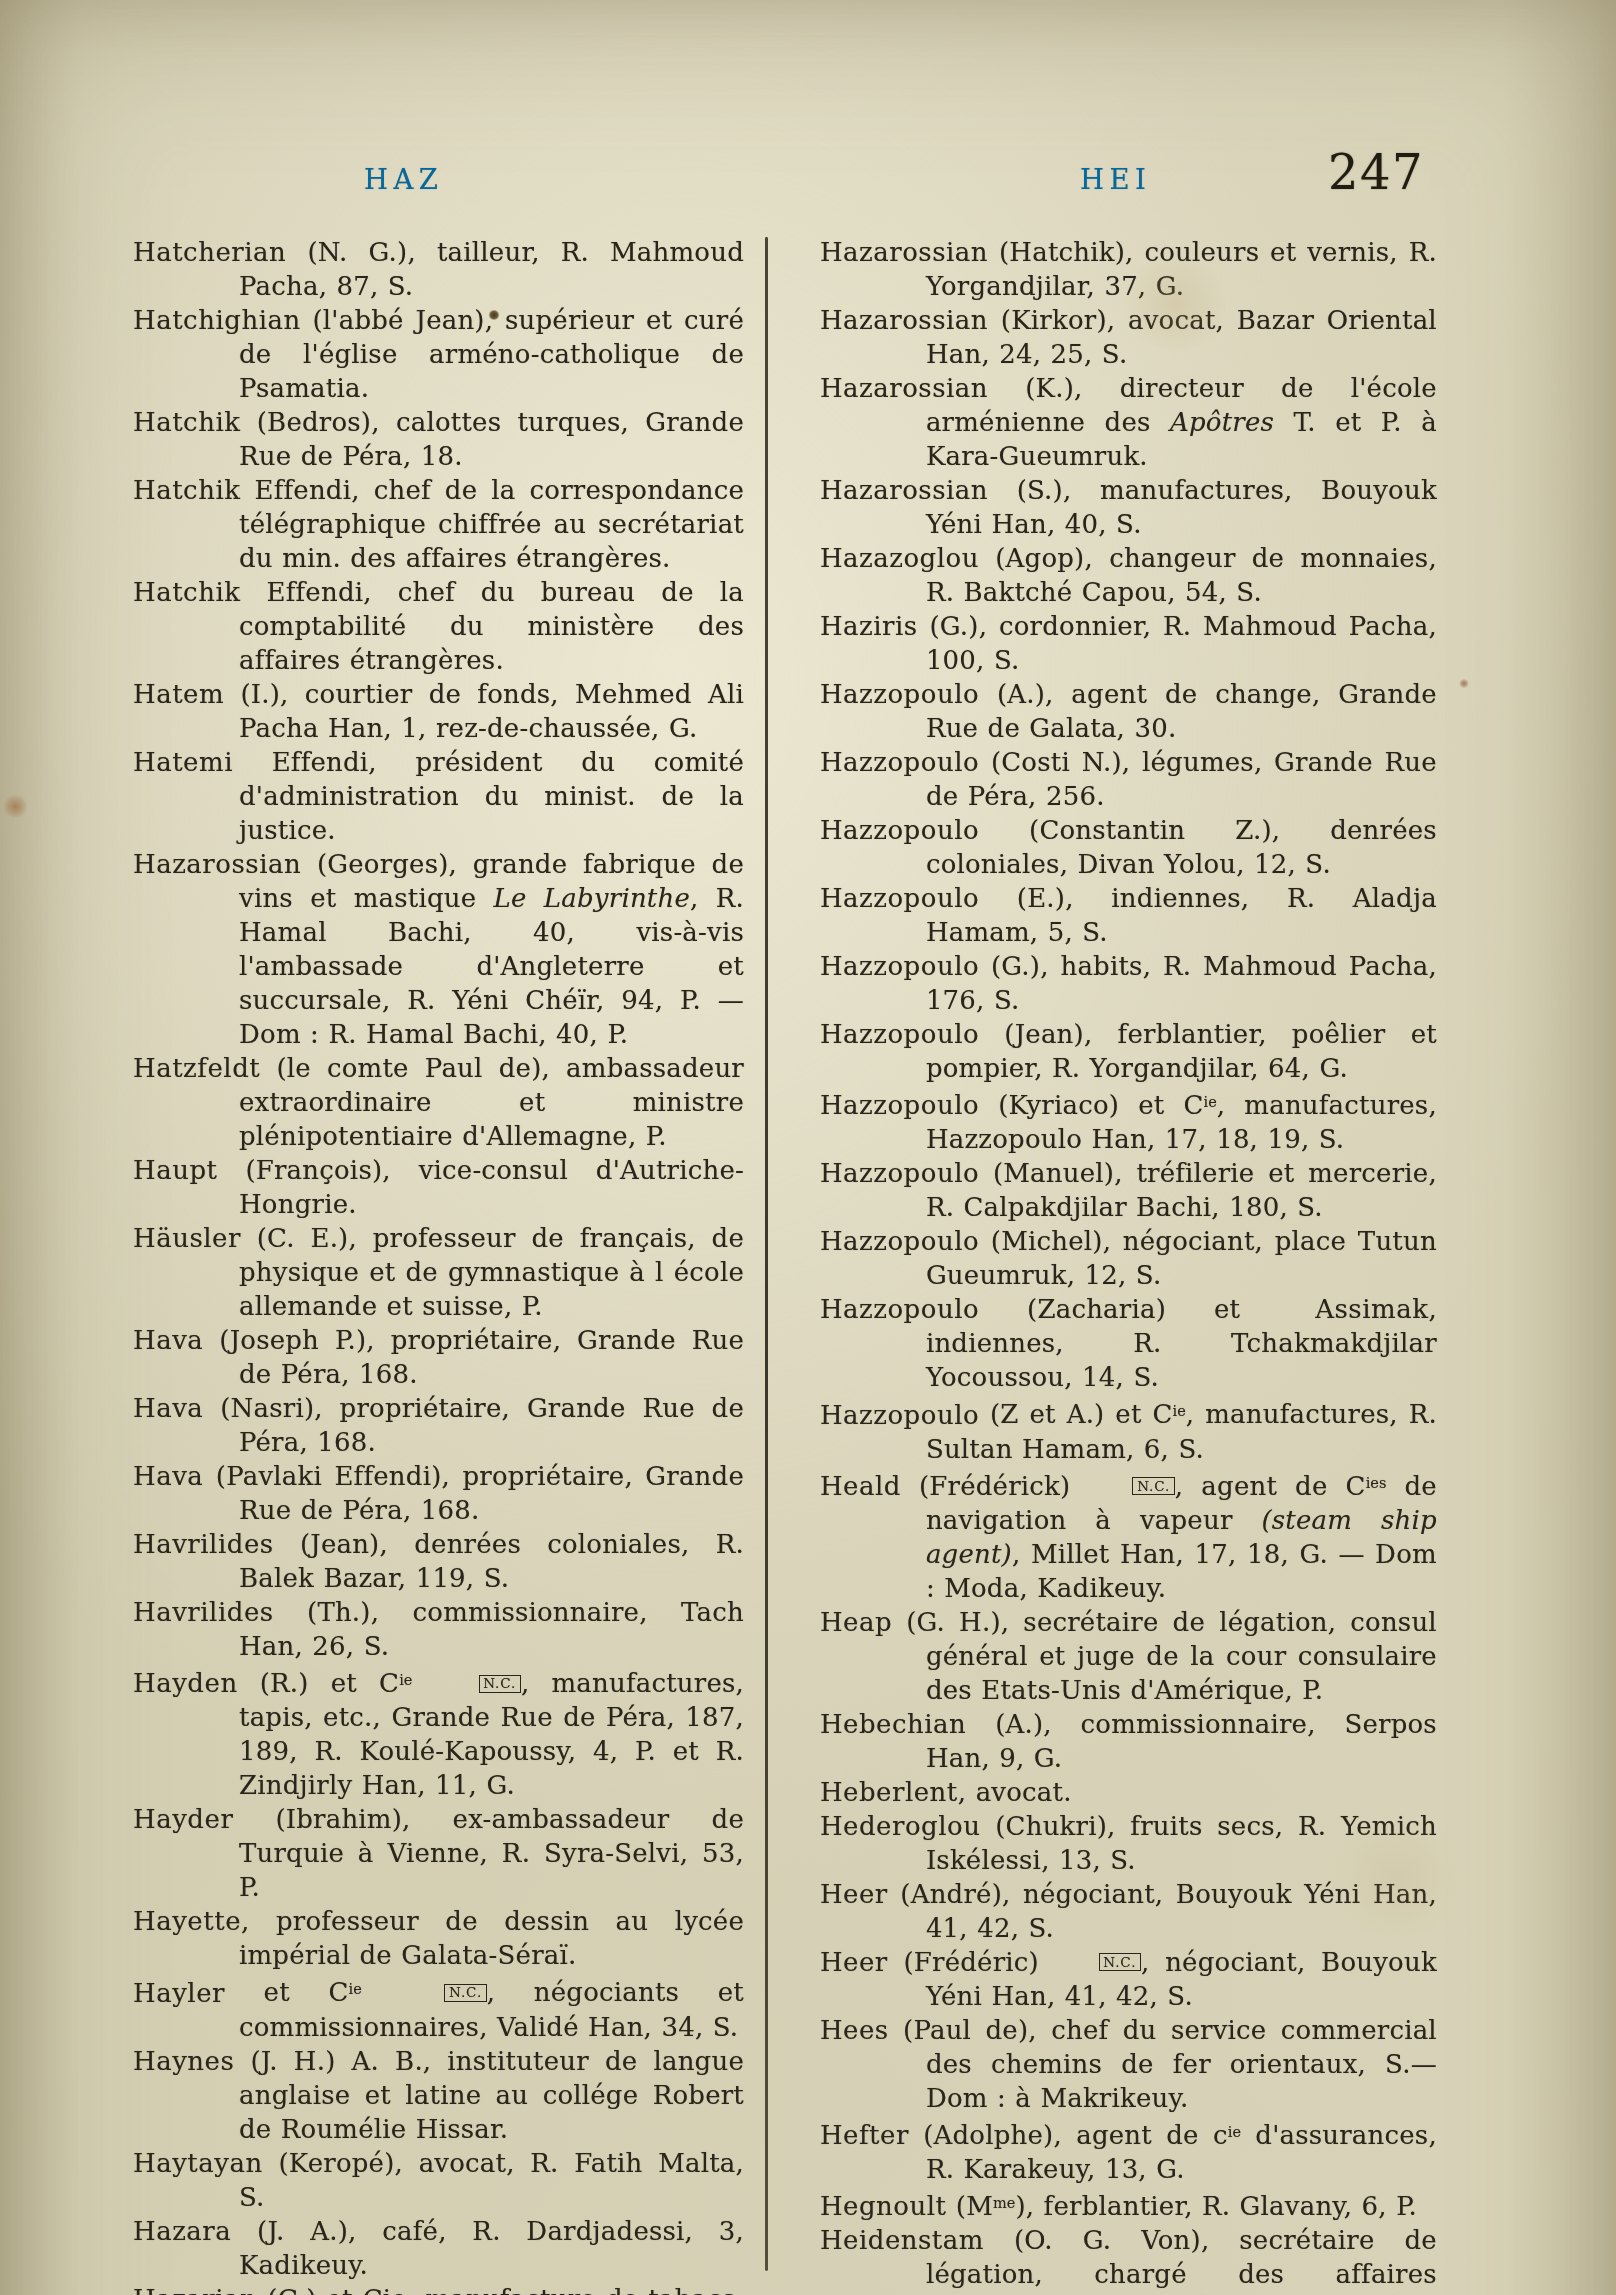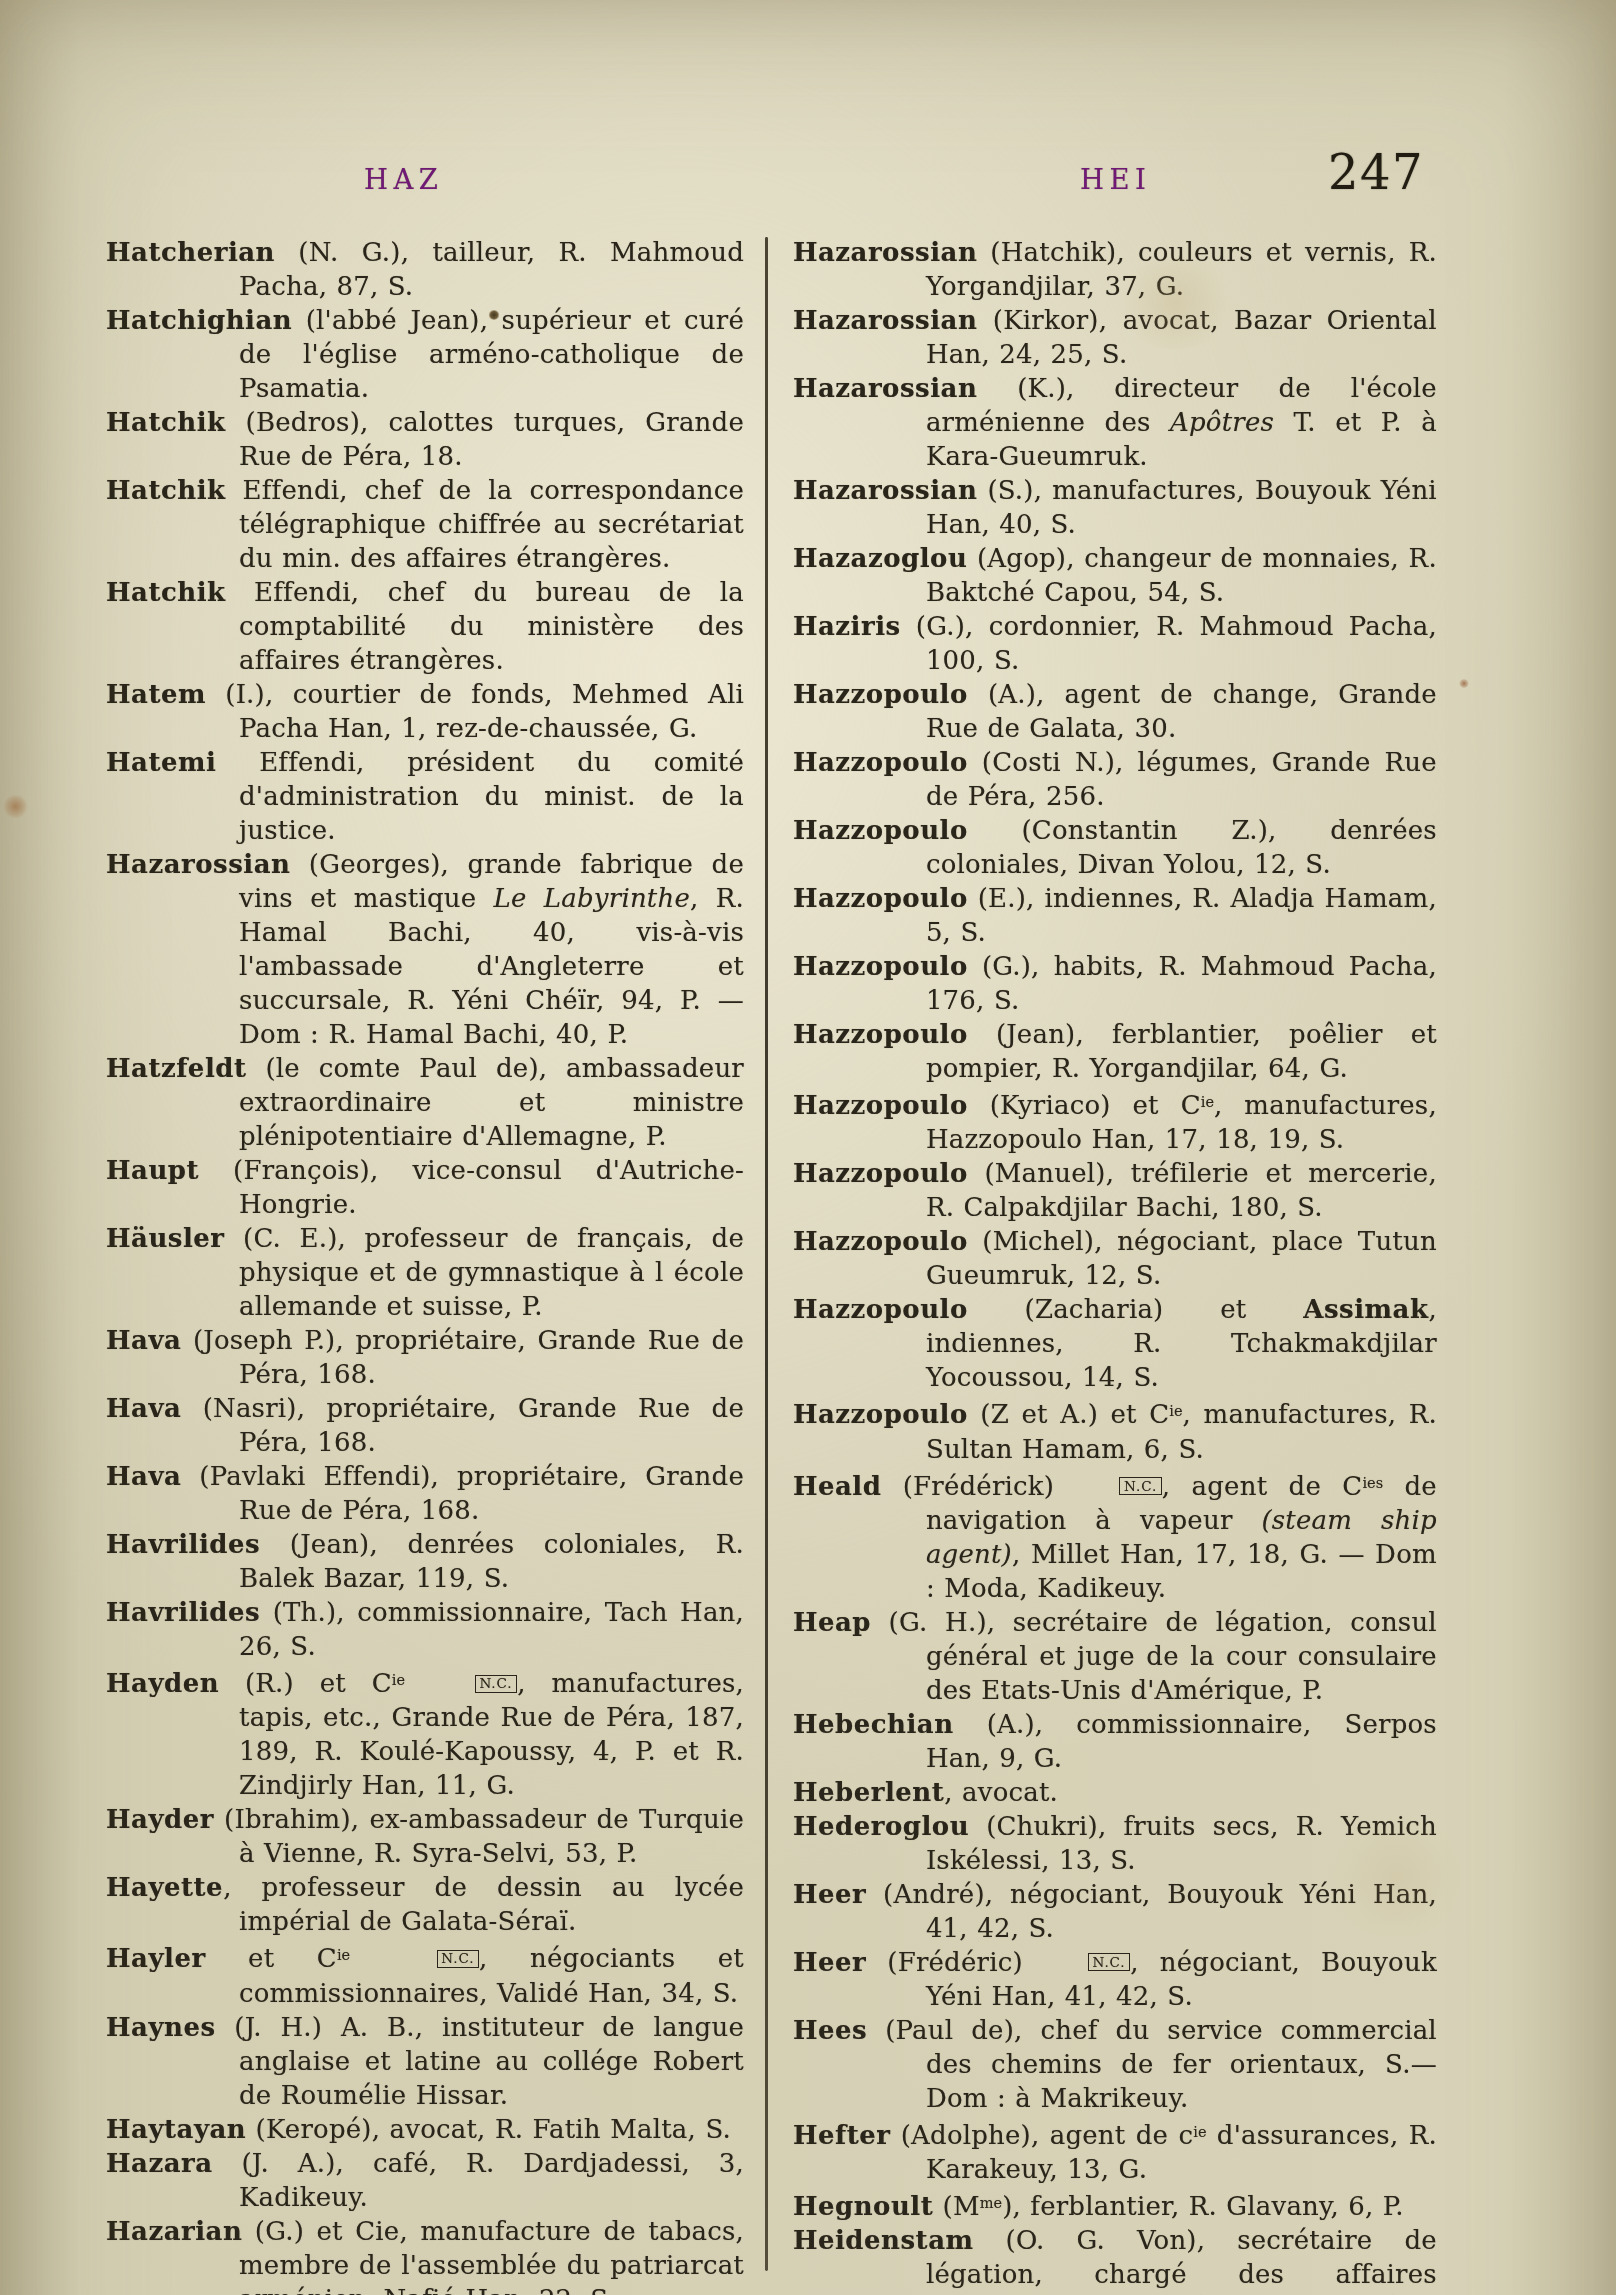--- a/index.html
+++ b/index.html
@@ -8,37 +8,37 @@
     background:
       radial-gradient(ellipse 1194px 1561px at 42% 26%, rgba(238,233,212,0.95), rgba(222,217,193,0.40) 58%, rgba(0,0,0,0) 78%),
       linear-gradient(90deg,#c3bd9f 0%,#d4cfb3 5%,#d8d3b8 93%,#cbc5a8 100%),
       #d5d0b4;
     font-family:"DejaVu Serif","Liberation Serif",serif;
     color:#2a251a;
   }
   .vignette{position:absolute;inset:0;pointer-events:none;
     box-shadow:inset 0 0 156px rgba(110,96,60,0.38), inset 0 0 51px rgba(110,96,60,0.16);}
   
-  .runhead{position:absolute;font-size:27.5px;letter-spacing:5.5px;color:#701a75;
+  .runhead{position:absolute;font-size:27.5px;letter-spacing:5.5px;color:#0369a1;
     text-shadow:0 0 0.9px rgba(50,44,28,0.45);}
   .runhead.left{left:364px;top:163px;}
   .runhead.right{left:1080px;top:163px;}
   .pagenum{position:absolute;left:1328px;top:144px;font-size:48px;font-weight:normal;
     letter-spacing:1.4px;color:#221d12;text-shadow:0 0 1.4px rgba(40,34,20,0.5);}
   
   .columns{position:absolute;left:106px;top:235px;width:1331px;display:flex;
     text-shadow:0 0 0.9px rgba(44,38,24,0.38);}
   .col{width:638px;}
   .col-right{width:644px;}
   .divider{width:3.2px;height:2034px;margin:1.8px 25px 0 20.7px;border-radius:1.4px;
     background:linear-gradient(#3e3726,#2d291d 55%,#4a4230);opacity:0.92;}
   .entry{margin:0;padding-left:133px;text-indent:-133px;font-size:26px;line-height:34px;
     text-align:justify;letter-spacing:0.2px;word-spacing:0.9px;}
   .entry span{text-indent:0;}
-  .entry .b{font-weight:bold;letter-spacing:0.5px;}
+  .entry .b{font-weight:normal;letter-spacing:0.5px;margin-left:27px;}
   .entry .i{font-style:italic;}
   .entry .sup{font-size:0.56em;vertical-align:0.5em;letter-spacing:0;}
   .entry .badge{display:inline-block;font-size:0.52em;line-height:1.05;border:1.8px solid #2a251a;
     padding:0.5px 3.7px 1.4px;vertical-align:0.30em;letter-spacing:0.9px;margin-left:44px;}
   
   .stain{position:absolute;pointer-events:none;border-radius:50%;}
   .s1{left:488px;top:310px;width:12px;height:10px;
     background:radial-gradient(circle,#453a20 0%,#6d5a38 45%,rgba(0,0,0,0) 72%);}
   .s2{left:1.8px;top:795px;width:27px;height:23px;opacity:.65;
     background:radial-gradient(circle,#a86c3c 0%,rgba(168,108,60,0.4) 45%,rgba(0,0,0,0) 70%);}

